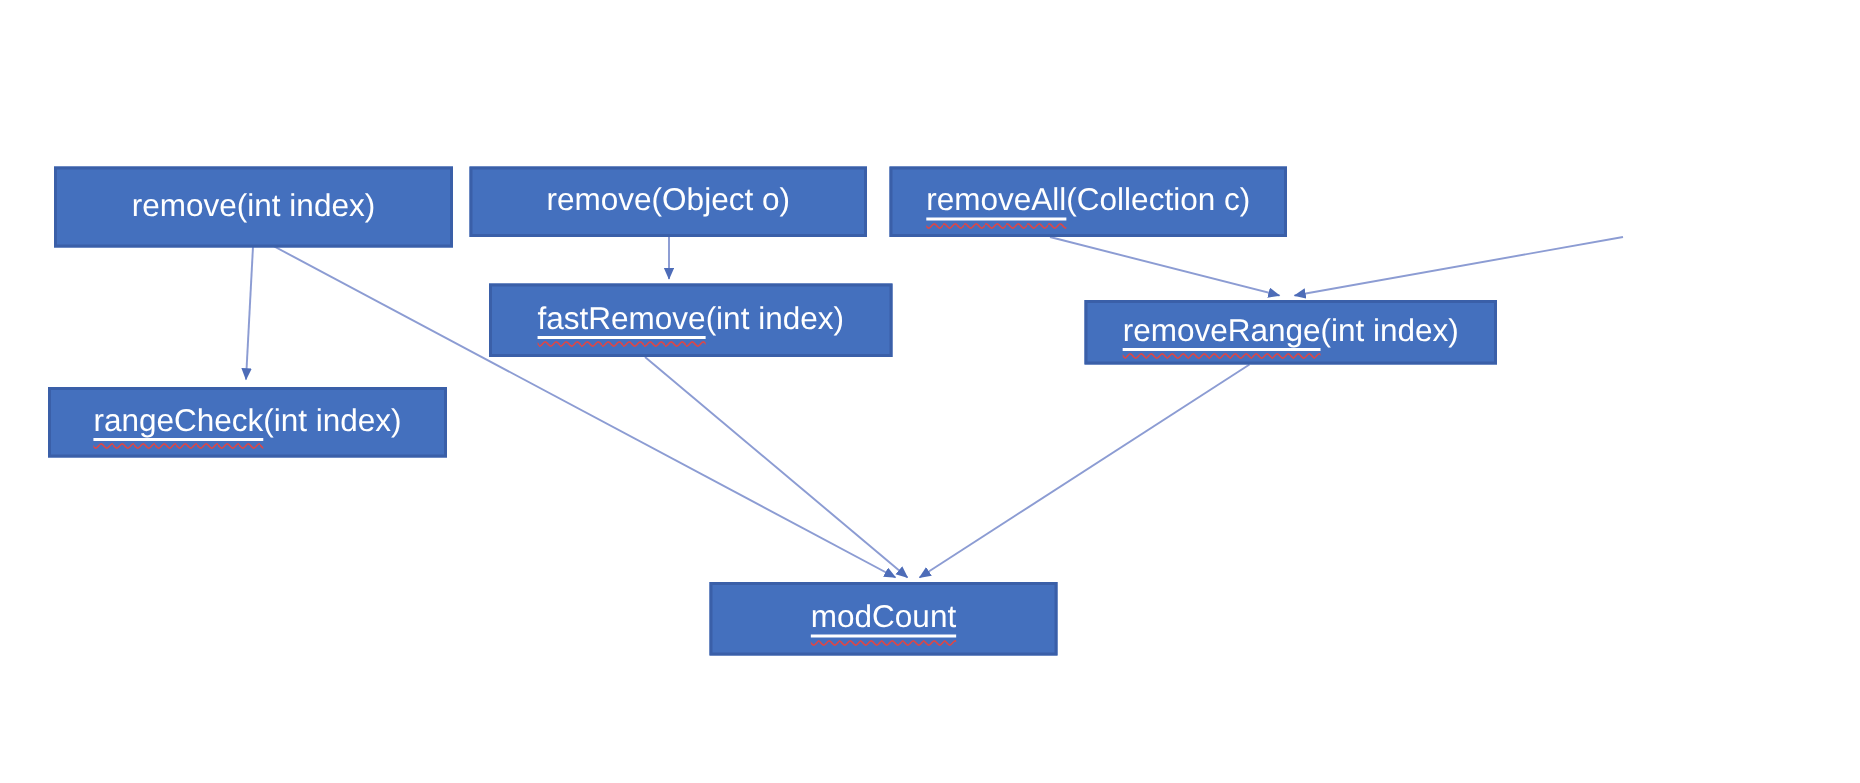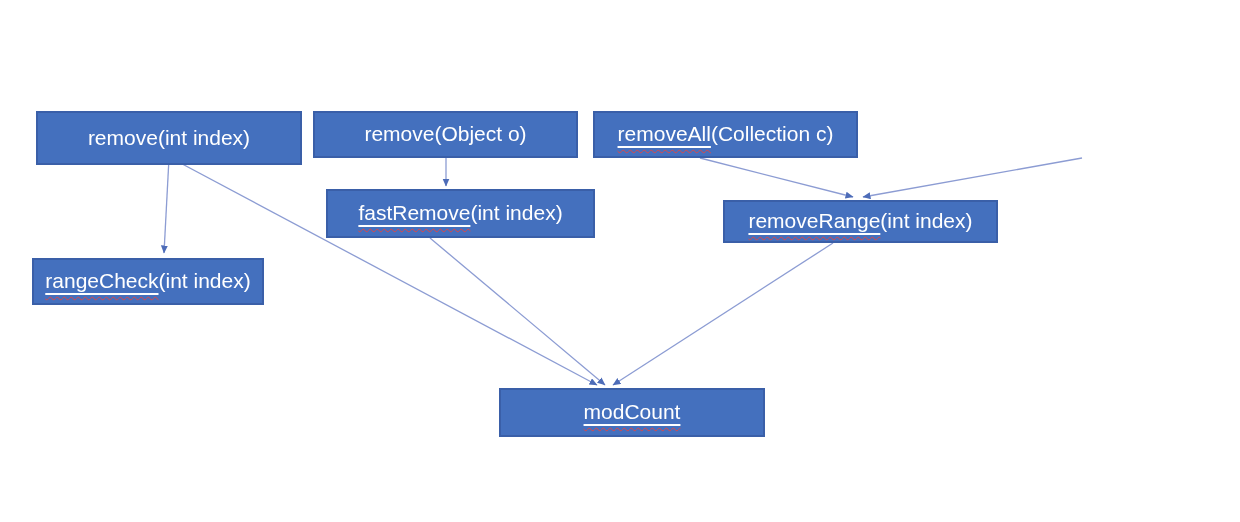--- a/index.html
+++ b/index.html
@@ -55,20 +55,20 @@
       </div>
       <div class="node" style="left: 313px; top: 111px; width: 265px; height: 47px;">
         <span class="lbl"><span class="u"><span class="w"></span></span><span>remove(Object o)</span></span>
       </div>
       <div class="node" style="left: 313px; top: 189px; width: 269px; height: 49px; margin-left: 13px;">
         <span class="lbl"><span class="u"><span class="w">fastRemove</span></span><span>(int index)</span></span>
       </div>
       <div class="node" style="left: 723px; top: 200px; width: 275px; height: 43px;">
         <span class="lbl"><span class="u"><span class="w">removeRange</span></span><span>(int index)</span></span>
       </div>
-      <div class="node" style="left: 32px; top: 258px; width: 232px; height: 47px;">
+      <div class="node" style="left: 32px; top: 258px; width: 266px; height: 47px;">
         <span class="lbl"><span class="u"><span class="w">rangeCheck</span></span><span>(int index)</span></span>
       </div>
-      <div class="node" style="left: 473px; top: 388px; width: 266px; height: 49px; margin-left: 26px;">
+      <div class="node" style="left: 473px; top: 388px; width: 232px; height: 49px;">
         <span class="lbl"><span class="u"><span class="w">modCount</span></span><span></span></span>
       </div>
     </div>
 </div>
 
 </body></html>

